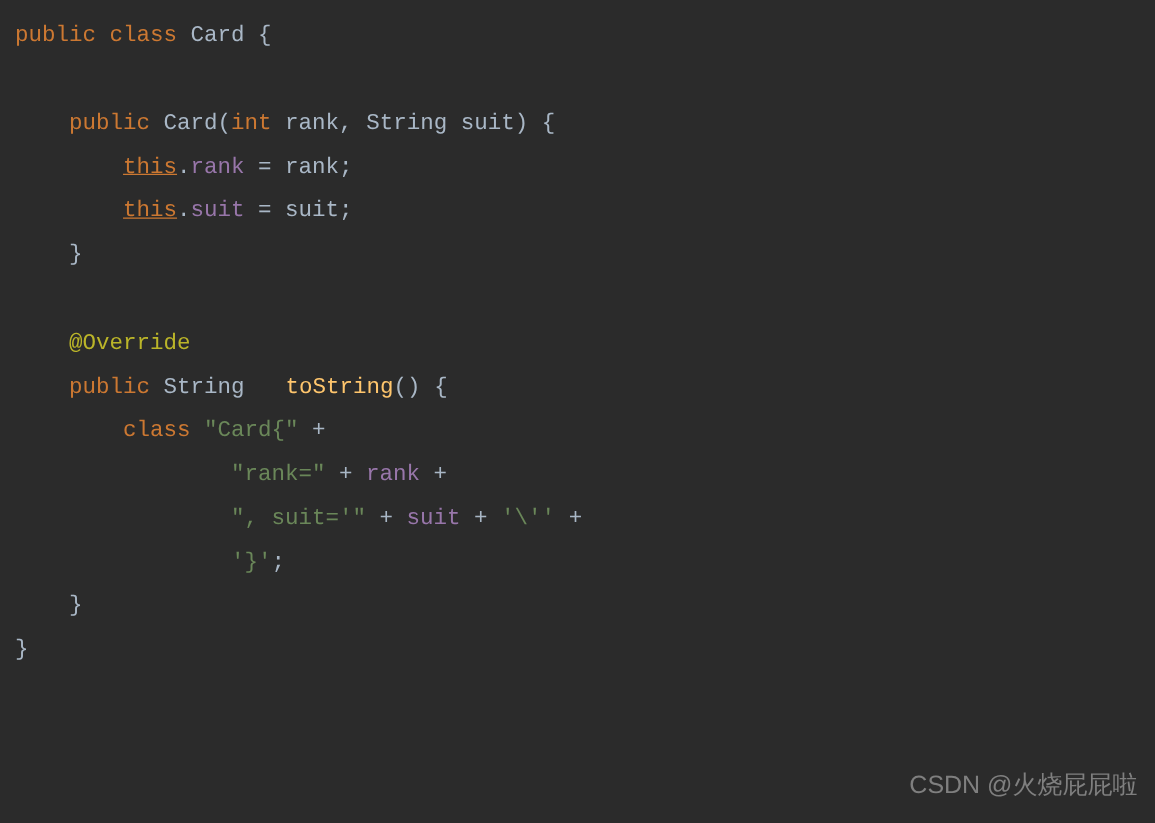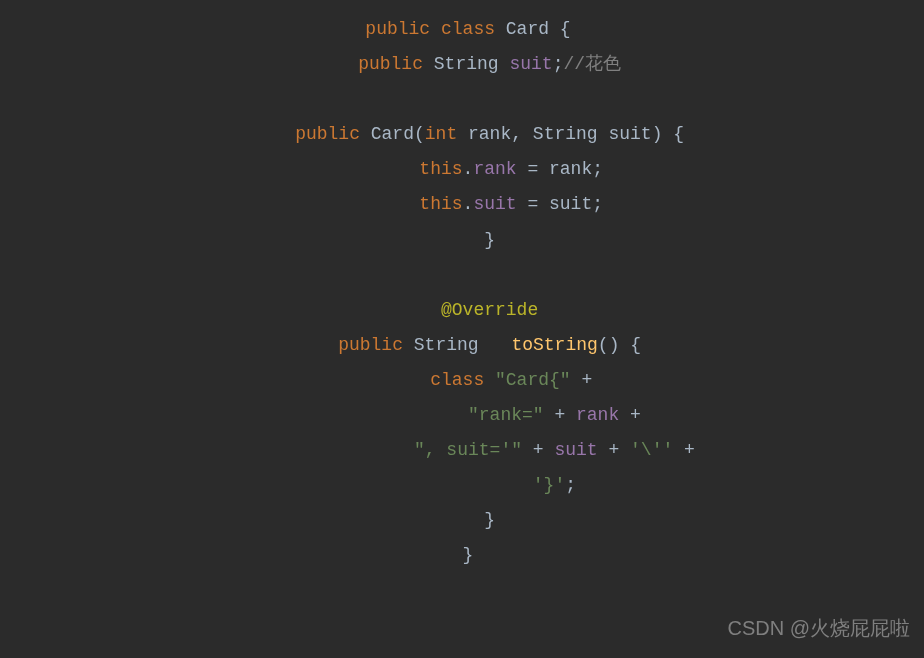--- a/index.html
+++ b/index.html
@@ -15,21 +15,20 @@
       padding: 12px 0 0 0;
       color: #a9b7c6;
       width: 924px;
       height: 658px;
       overflow: hidden;
       position: relative;
     }
     .code-line {
       white-space: pre;
       padding-left: 12px;
-      text-align: center;
     }
     .keyword {
       color: #cc7832;
     }
     .class-name {
       color: #a9b7c6;
     }
     .type {
       color: #cc7832;
     }
@@ -51,40 +50,40 @@
     }
     .annotation {
       color: #bbb529;
       margin-top: 44px;
     }
     .punct {
       color: #a9b7c6;
     }
     .this {
       color: #cc7832;
+      text-decoration: underline;
     }
     .watermark {
       position: absolute;
       bottom: 10px;
       right: 14px;
       color: #9b9b9b;
       font-size: 20px;
       font-family: sans-serif;
       opacity: 0.75;
     }
   </style>
 </head>
 <body>
 
 <div>
 
 <div class="code-line"><span class="keyword">public</span> <span class="keyword">class</span> <span class="class-name">Card</span><span class="punct"> {</span></div>
 
 
-<div class="code-line">    <span class="keyword">public</span> <span class="type-class">String</span> <span class="field">suit</span><span class="punct">;</span><span class="comment">//花色</span></div>
 
 <div class="code-line"> </div>
 
 <div class="code-line">    <span class="keyword">public</span> <span class="class-name">Card</span><span class="punct">(</span><span class="type">int</span><span class="punct"> rank</span><span class="punct">, </span><span class="type-class">String</span><span class="punct"> suit</span><span class="punct">)</span><span class="punct"> {</span></div>
 
 <div class="code-line">        <span class="this">this</span><span class="punct">.</span><span class="field">rank</span><span class="punct"> = </span><span class="punct">rank</span><span class="punct">;</span></div>
 
 <div class="code-line">        <span class="this">this</span><span class="punct">.</span><span class="field">suit</span><span class="punct"> = </span><span class="punct">suit</span><span class="punct">;</span></div>
 
 <div class="code-line">    <span class="punct">}</span></div>

